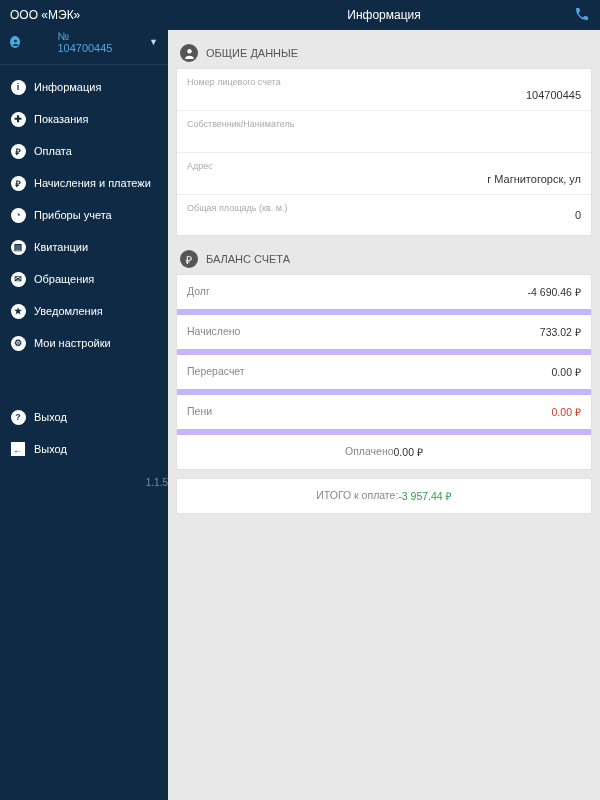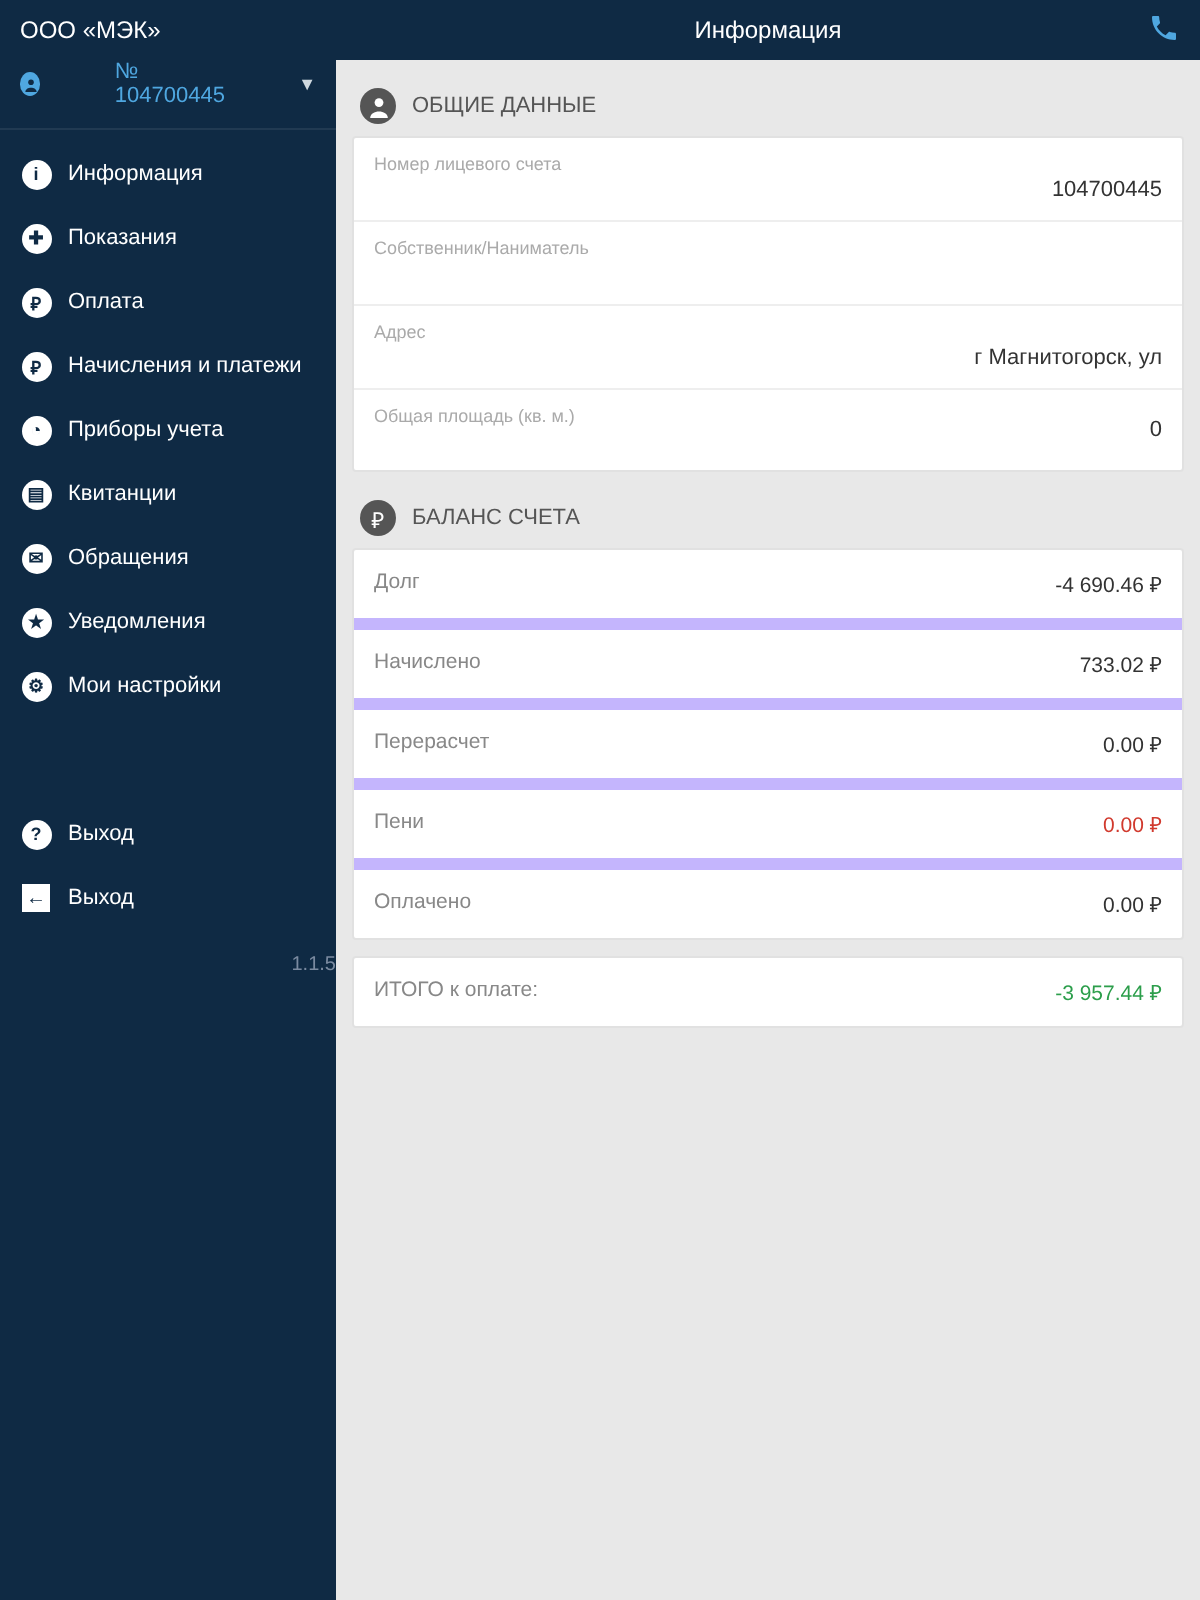--- a/index.html
+++ b/index.html
@@ -123,21 +123,21 @@
     border-bottom: 1px solid #e1e1e1;
   }
   .row {
     display: flex;
     justify-content: space-between;
     padding: 10px 10px;
     font-size: 10.5px;
     color: #888;
     border-bottom: 6px solid #c4b5fd;
   }
-  .row:last-child { border-bottom: none; }
+  .row:last-child { border-bottom: none; justify-content: center; }
   .row .amt { color: #333; }
   .amt.red { color: #d13a2e; }
   .amt.green { color: #2c9e4b; }
   .row.total { color:#888; }
   .row.total .amt { color:#2c9e4b; }
 </style>
 </head>
 <body>
 
 <aside class="sidebar">

